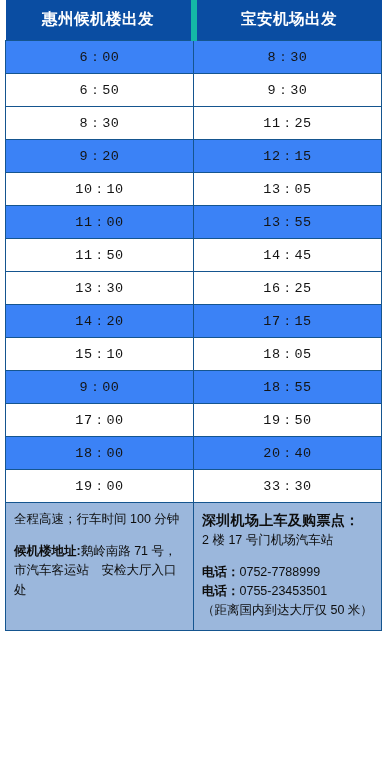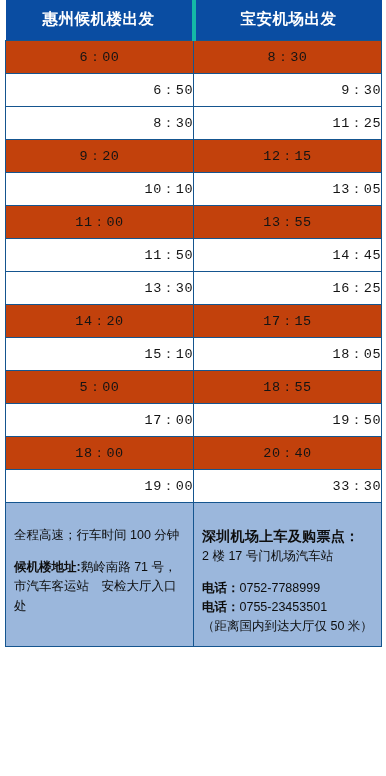--- a/index.html
+++ b/index.html
@@ -28,44 +28,44 @@
     background: #0a4da2;
     color: #ffffff;
     font-size: 15.5px;
     font-weight: bold;
     letter-spacing: 0.5px;
     height: 40px;
     text-align: center;
     vertical-align: middle;
     border: none;
   }
-  thead tr th + th { border-left: 4px solid #14b8a6; }
+  thead tr th + th { border-left: 6px solid #14b8a6; }
 
   tbody td {
     height: 33px;
     text-align: center;
     vertical-align: middle;
     font-size: 13.5px;
     color: #141414;
     border-top: 1px solid #15558f;
     border-bottom: 1px solid #15558f;
     border-left: 1px solid #15558f;
     border-right: 1px solid #15558f;
     font-family: "Liberation Mono", "DejaVu Sans Mono", monospace;
     letter-spacing: 0.5px;
   }
-  tbody tr.shade td { background: #c2410c; }
-  tbody tr.plain td { background: #ffffff; text-align: right; }
+  tbody tr.shade td { background: #3b82f6; }
+  tbody tr.plain td { background: #ffffff; }
 
   tbody tr.footer td {
     height: auto;
     background: #9bb7dc;
     text-align: left;
     vertical-align: top;
-    padding: 23px 8px 9px 8px;
+    padding: 7px 8px 9px 8px;
     font-size: 12.5px;
     line-height: 1.55;
     color: #0d0d0d;
     font-family: "Liberation Sans", "DejaVu Sans", sans-serif;
     letter-spacing: 0;
   }
   .fnote { margin: 0; }
   .fnote.gap { margin-top: 13px; }
   .fnote b { font-weight: bold; }
   .fhead { font-weight: bold; font-size: 14px; letter-spacing: 0.3px; }
@@ -123,21 +123,21 @@
       </tr>
       <tr class="shade">
         <td>14：20</td>
         <td>17：15</td>
       </tr>
       <tr class="plain">
         <td>15：10</td>
         <td>18：05</td>
       </tr>
       <tr class="shade">
-        <td>5：00</td>
+        <td>9：00</td>
         <td>18：55</td>
       </tr>
       <tr class="plain">
         <td>17：00</td>
         <td>19：50</td>
       </tr>
       <tr class="shade">
         <td>18：00</td>
         <td>20：40</td>
       </tr>

